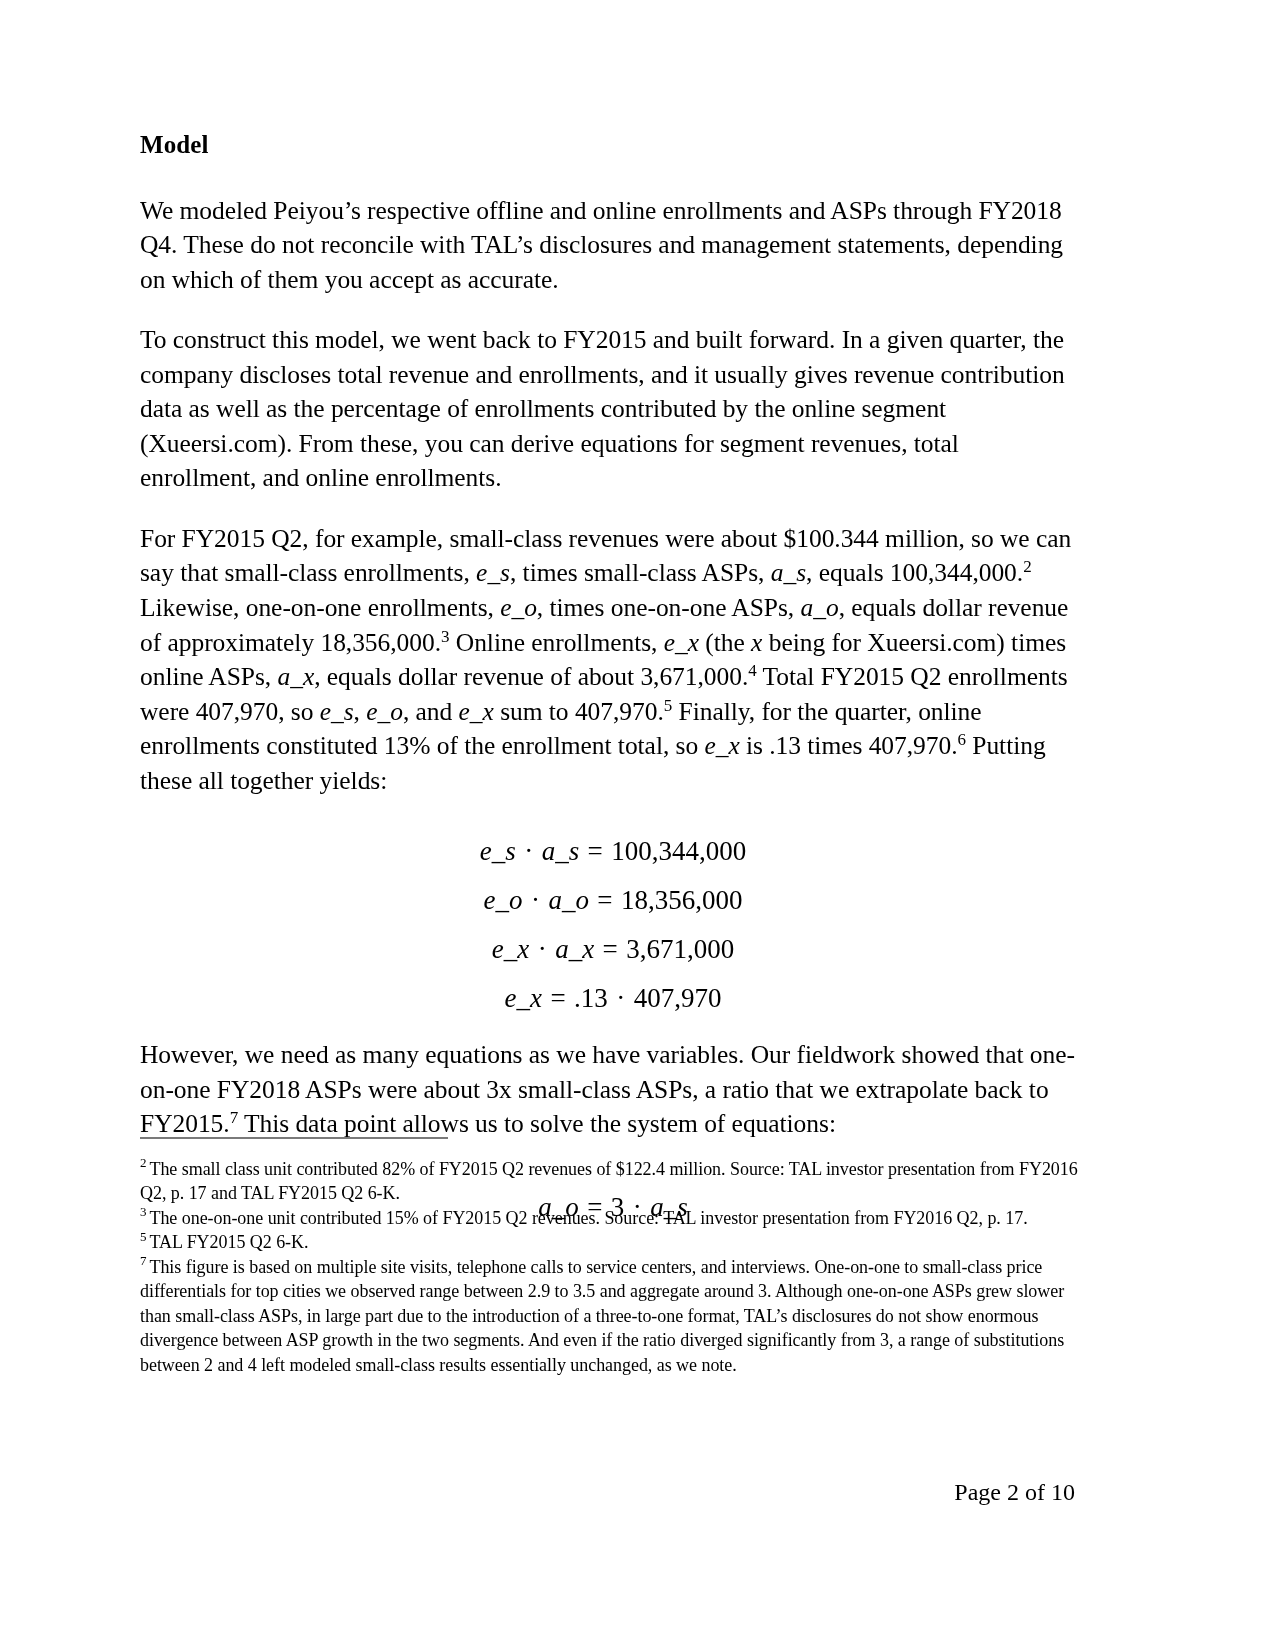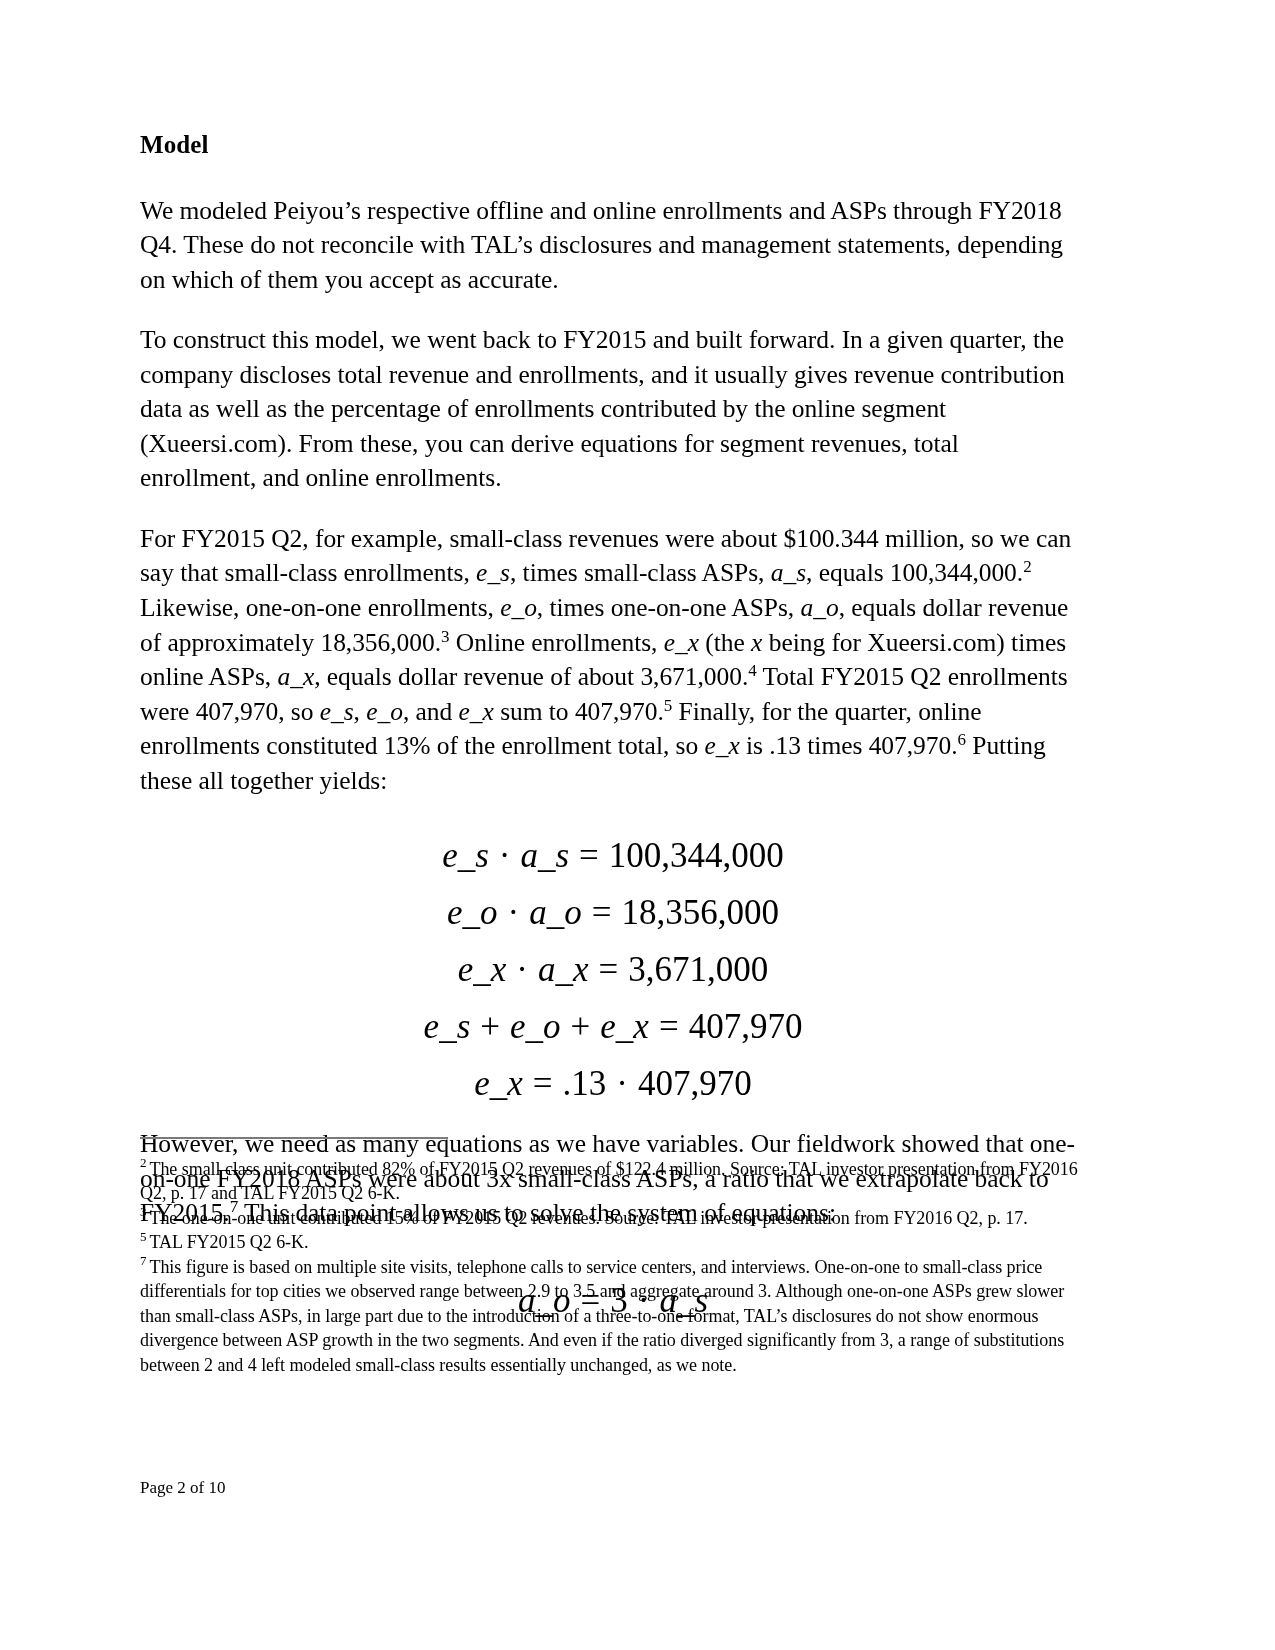--- a/index.html
+++ b/index.html
@@ -47,21 +47,21 @@
   sup.fnref {
     font-size: 17px;
     vertical-align: 0.55em;
     line-height: 0;
   }
   .equations {
     margin: 40px 0 0 0;
   }
   .eq {
     text-align: center;
-    font-size: 35px;
+    font-size: 27px;
     font-style: italic;
     font-family: "Liberation Serif", "DejaVu Serif", serif;
     line-height: 1.0;
     margin: 0 0 22px 0;
     padding-left: 6px;
     white-space: nowrap;
   }
   .eq .num {
     font-style: normal;
   }
@@ -98,21 +98,22 @@
     font-size: 13px;
     vertical-align: 0.6em;
     line-height: 0;
     margin-right: 3px;
   }
   .footer {
     position: absolute;
     left: 140px;
     top: 1478px;
     width: 935px;
-    font-size: 17px;
+    text-align: right;
+    font-size: 24px;
     line-height: 1.2;
   }
 </style>
 </head>
 <body>
 
 <div class="page">
   <div class="body-col">
 
     <h1 class="section-title">Model</h1>
@@ -120,21 +121,20 @@
     <p class="para first-after-title"><span>We modeled Peiyou’s respective offline and online enrollments and ASPs through FY2018 Q4.  These do not reconcile with TAL’s disclosures and management statements, depending on which of them you accept as accurate.</span></p>
 
     <p class="para"><span>To construct this model, we went back to FY2015 and built forward.  In a given quarter, the company discloses total revenue and enrollments, and it usually gives revenue contribution data as well as the percentage of enrollments contributed by the online segment (Xueersi.com).  From these, you can derive equations for segment revenues, total enrollment, and online enrollments.</span></p>
 
     <p class="para"><span>For FY2015 Q2, for example, small-class revenues were about $100.344 million, so we can say that small-class enrollments, </span><span class="it">e_s</span><span>, times small-class ASPs, </span><span class="it">a_s</span><span>, equals 100,344,000.</span><sup class="fnref">2</sup><span>  Likewise, one-on-one enrollments, </span><span class="it">e_o</span><span>, times one-on-one ASPs, </span><span class="it">a_o</span><span>, equals dollar revenue of approximately 18,356,000.</span><sup class="fnref">3</sup><span>  Online enrollments, </span><span class="it">e_x</span><span> (the </span><span class="it">x</span><span> being for Xueersi.com) times online ASPs, </span><span class="it">a_x</span><span>, equals dollar revenue of about 3,671,000.</span><sup class="fnref">4</sup><span>  Total FY2015 Q2 enrollments were 407,970, so </span><span class="it">e_s</span><span>, </span><span class="it">e_o</span><span>, and </span><span class="it">e_x</span><span> sum to 407,970.</span><sup class="fnref">5</sup><span>  Finally, for the quarter, online enrollments constituted 13% of the enrollment total, so </span><span class="it">e_x</span><span> is .13 times 407,970.</span><sup class="fnref">6</sup><span>  Putting these all together yields:</span></p>
 
     <div class="equations">
       <div class="eq"><span>e_s </span><span class="op num">· </span><span>a_s </span><span class="op num">= </span><span class="num">100,344,000</span></div>
       <div class="eq"><span>e_o </span><span class="op num">· </span><span>a_o </span><span class="op num">= </span><span class="num">18,356,000</span></div>
       <div class="eq"><span>e_x </span><span class="op num">· </span><span>a_x </span><span class="op num">= </span><span class="num">3,671,000</span></div>
-      <div class="eq"><span>e_s </span><span class="op num">+ </span><span>e_o </span><span class="op num">+ </span><span>e_x </span><span class="op num">= </span><span class="num">407,970</span></div>
       <div class="eq"><span>e_x </span><span class="op num">= </span><span class="num">.13 </span><span class="op num">· </span><span class="num">407,970</span></div>
     </div>
 
     <p class="para"><span>However, we need as many equations as we have variables.  Our fieldwork showed that one-on-one FY2018 ASPs were about 3x small-class ASPs, a ratio that we extrapolate back to FY2015.</span><sup class="fnref">7</sup><span>  This data point allows us to solve the system of equations:</span></p>
 
     <div class="equations eq-block-2">
       <div class="eq"><span>a_o </span><span class="op num">= </span><span class="num">3 </span><span class="op num">· </span><span>a_s</span></div>
     </div>
 
   </div>

